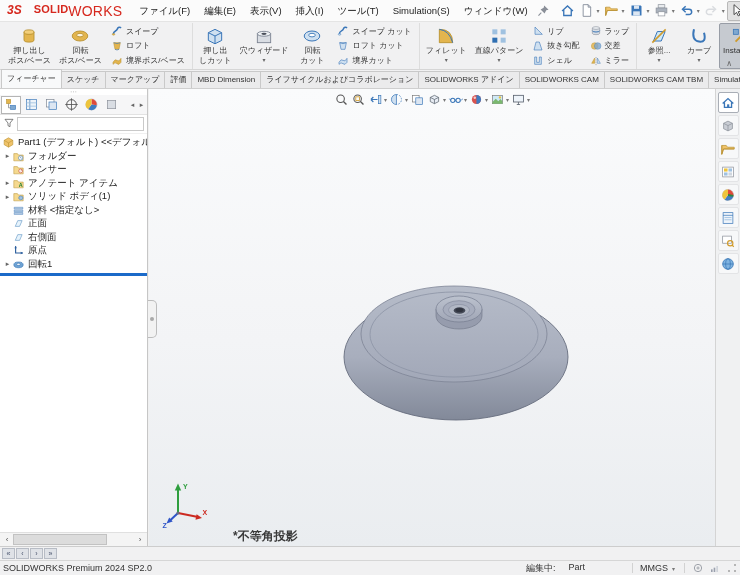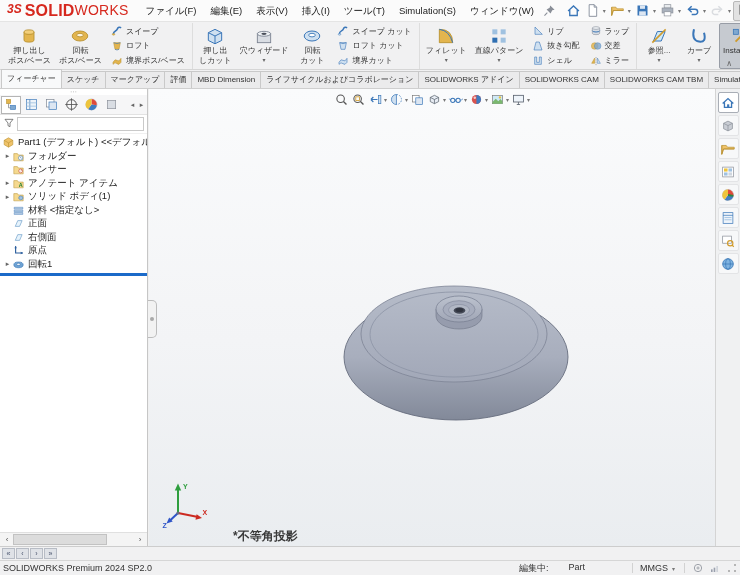--- a/index.html
+++ b/index.html
@@ -5,21 +5,21 @@
   html,body{margin:0;padding:0;width:740px;height:575px;overflow:hidden;
     font-family:"Liberation Sans","DejaVu Sans",sans-serif;color:#222;background:#f0f0f0;cursor:default}
   *{box-sizing:border-box;-webkit-user-select:none;user-select:none}
   .fc{display:flex;align-items:center;justify-content:center}
 
   
   #titlebar{position:absolute;top:0;left:0;right:0;height:22px;background:#fbfbfb;
     border-bottom:1px solid #e4e4e4;display:flex;align-items:center}
   #logo{display:flex;align-items:flex-start;padding:0 10px 0 7px;white-space:nowrap}
   .logo-mark{color:#d6281e;font-weight:bold;font-style:italic;font-size:12px}
-  .logo-bold{color:#d6281e;font-weight:bold;font-size:16px;margin-left:3px;letter-spacing:.2px}
+  .logo-bold{color:#d6281e;font-weight:bold;font-size:11px;margin-left:12px;letter-spacing:.2px}
   .logo-light{color:#d6281e;font-size:14px;letter-spacing:.2px}
   .menu-item{padding:0 7px;font-size:9.5px;line-height:22px;white-space:nowrap}
   #pin-wrap{margin:0 8px 0 2px}
   #quick-tools{display:flex;align-items:center;margin-left:auto}
   .qi{height:20px;display:flex;align-items:center;border:1px solid transparent;border-radius:2px;padding:0 1px}
   .qi.active{background:#e2e2e2;border-color:#b9b9b9}
   .qi.disabled{opacity:.45}
   .qcaret{font-size:6px;color:#777;margin:0 2px 0 1px}
   #search-label{font-size:9px;color:#888;margin:0 6px;white-space:nowrap}
 
@@ -98,21 +98,21 @@
   .mt-navbtn{width:13px;height:11px;background:#dfe2e7;border:1px solid #b7bcc5;
     display:flex;align-items:center;justify-content:center;font-size:7px;color:#46506a}
   .mtab{padding:0 8px;display:flex;align-items:center;background:#e9e9ea;border-right:1px solid #cdcdcd;white-space:nowrap}
   .mtab.active{background:#fff;border-top:1px solid #fff;margin-top:-1px}
 
   
   #statusbar{position:absolute;bottom:0;left:0;right:0;height:15px;background:#f1f1f2;
     border-top:1px solid #d6d6d6;display:flex;align-items:center;font-size:9px;color:#333;padding:0 3px}
   .sb-div{width:1px;height:10px;background:#d2d2d2;margin:0 7px}
   #sb-right{margin-left:auto;display:flex;align-items:center}
-  #sb-editing{display:flex;gap:20px;margin-right:40px}
+  #sb-editing{display:flex;gap:13px;margin-right:40px}
   #sb-units{display:flex;align-items:center;gap:3px}
   #resize-grip{width:10px;height:10px;margin-left:6px;
     background:
       radial-gradient(circle at 8px 2px,#b5b5b5 1px,transparent 1.2px),
       radial-gradient(circle at 8px 8px,#b5b5b5 1px,transparent 1.2px),
       radial-gradient(circle at 2px 8px,#b5b5b5 1px,transparent 1.2px)}
 </style>
 </head>
 <body>
 

